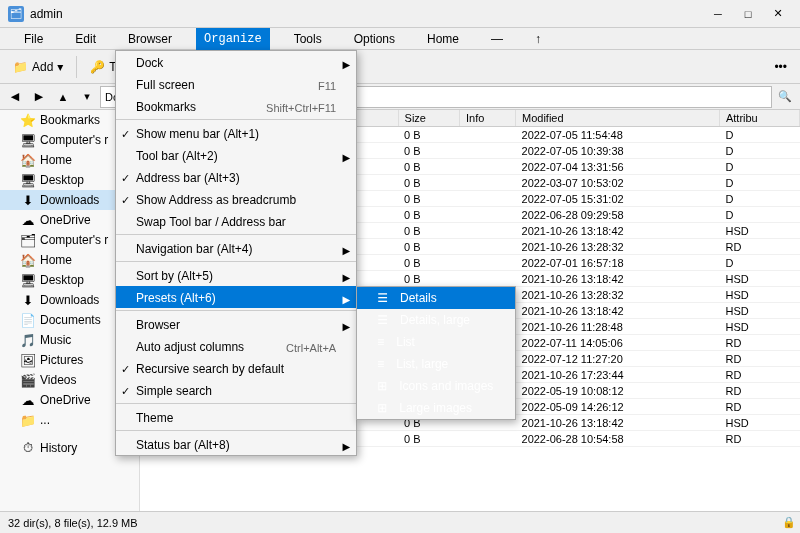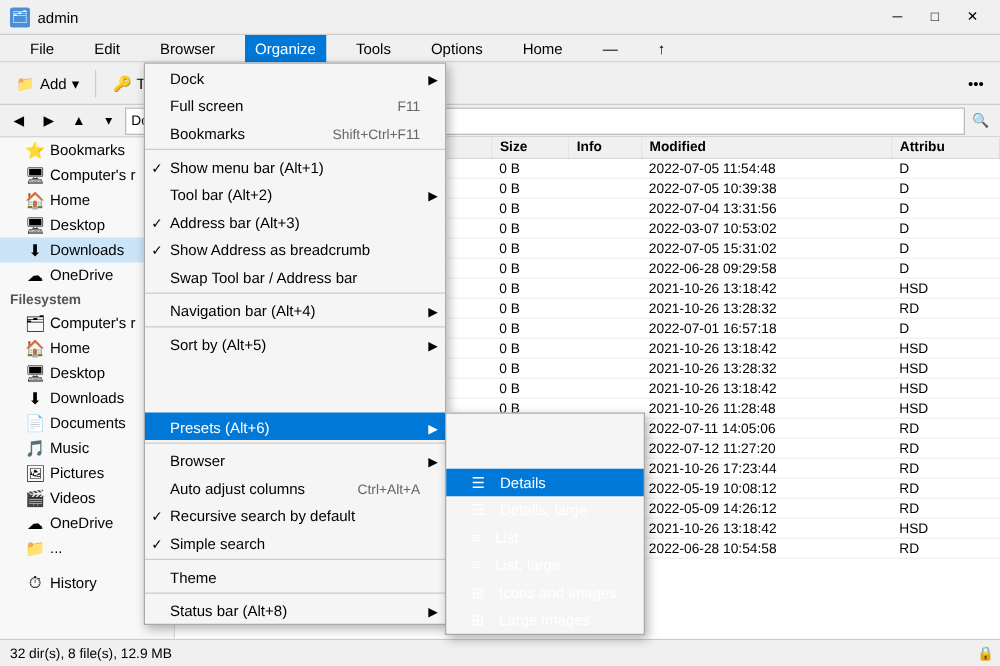--- a/index.html
+++ b/index.html
@@ -63,21 +63,21 @@
       border-bottom: 1px solid #ccc;
     }
     .menu-item {
       padding: 2px 8px;
       height: 22px;
       line-height: 18px;
       cursor: pointer;
       font-size: 12px;
       margin-left: 16px;
     }
-    .menu-item.active { background: #0078d7; color: white; }
+    .menu-item.active { background: #0078d7; color: white; font-family: Liberation Mono, monospace; }
 
     
     .toolbar {
       background: #f0f0f0;
       height: 34px;
       display: flex;
       align-items: center;
       padding: 0 4px;
       border-bottom: 1px solid #ccc;
       gap: 2px;
@@ -170,21 +170,21 @@
     .file-table {
       width: 100%;
       border-collapse: collapse;
     }
     .file-table th {
       background: #f0f0f0;
       border-bottom: 1px solid #ccc;
       border-right: 1px solid #ddd;
       padding: 2px 6px;
       font-size: 11px;
-      font-weight: bold;
+      font-weight: normal;
       text-align: left;
       white-space: nowrap;
       position: sticky;
       top: 0;
     }
     .file-table td {
       padding: 1px 6px;
       font-size: 11px;
       border-bottom: 1px solid #f0f0f0;
       white-space: nowrap;
@@ -219,21 +219,21 @@
     }
     .dropdown-menu .menu-row {
       padding: 3px 20px;
       cursor: pointer;
       display: flex;
       align-items: flex-end;
       gap: 6px;
       position: relative;
       height: 22px;
     }
-    .dropdown-menu .menu-row.highlighted { background: #0078d7; color: white; margin-top: 44px; }
+    .dropdown-menu .menu-row.highlighted { background: #0078d7; color: white; }
     .dropdown-menu .menu-separator {
       height: 1px;
       background: #ccc;
       margin: 2px 0;
     }
     .dropdown-menu .menu-row .checkmark {
       position: absolute;
       left: 5px;
       font-size: 11px;
     }
@@ -354,21 +354,20 @@
       <span>Desktop</span>
     </div>
     <div class="sidebar-item selected">
       <span class="sidebar-icon">⬇</span>
       <span>Downloads</span>
     </div>
     <div class="sidebar-item">
       <span class="sidebar-icon">☁</span>
       <span>OneDrive</span>
     </div>
-    <div class="sidebar-section-header">Filesystem</div>
     <div class="sidebar-item">
       <span class="sidebar-icon">🗂</span>
       <span>Computer's r</span>
     </div>
     <div class="sidebar-item">
       <span class="sidebar-icon">🏠</span>
       <span>Home</span>
     </div>
     <div class="sidebar-item">
       <span class="sidebar-icon">🖥</span>

